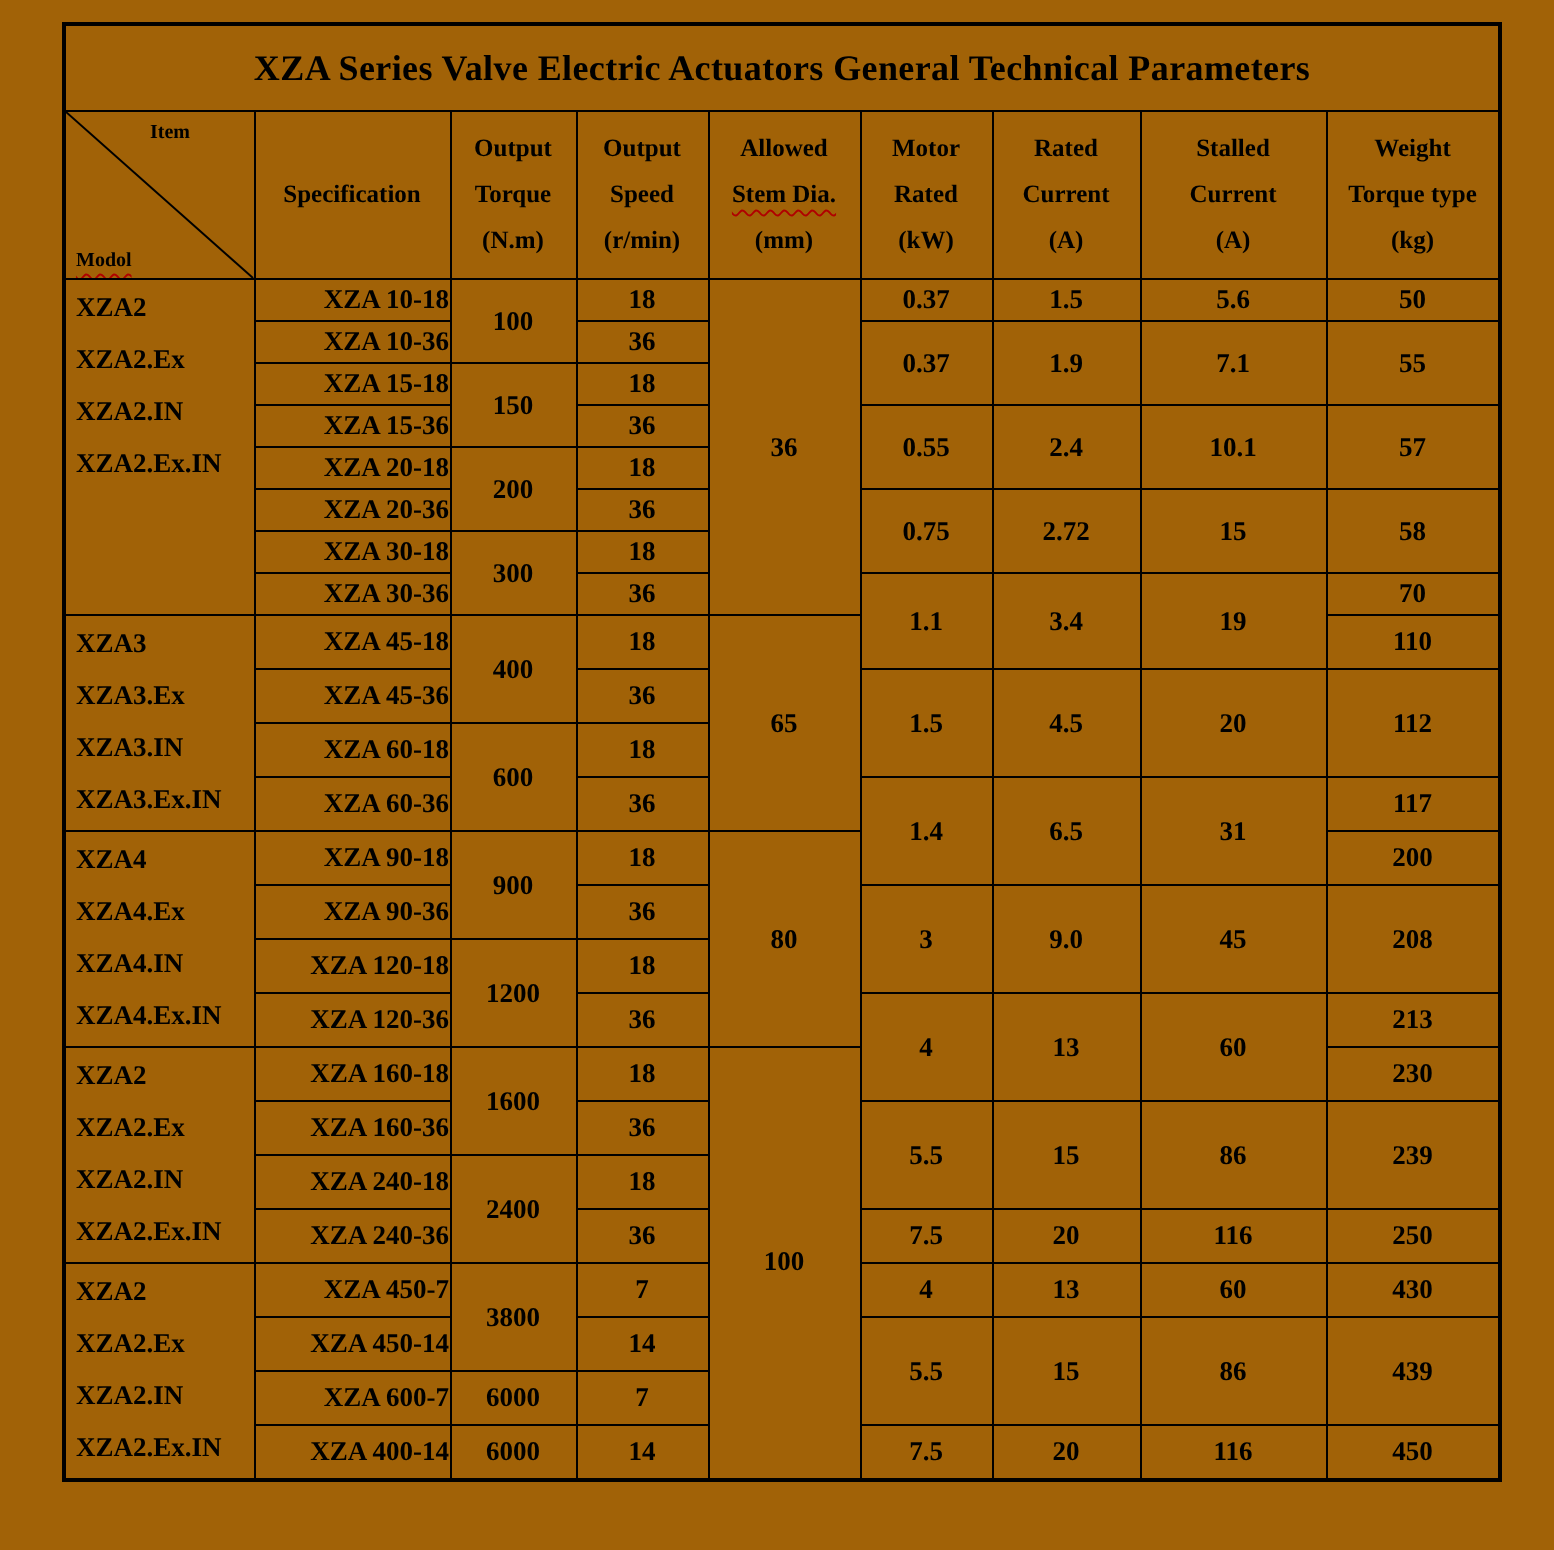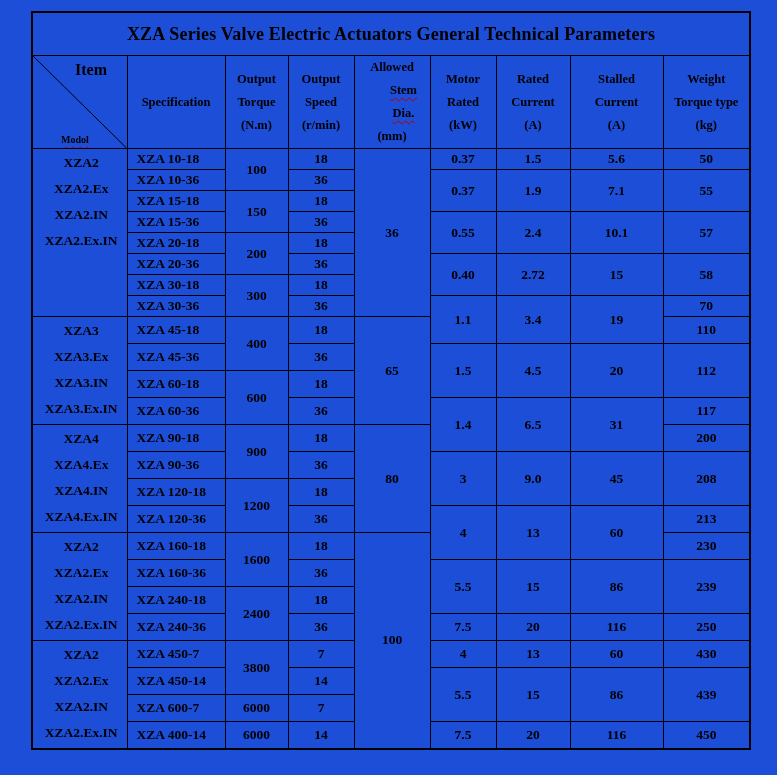--- a/index.html
+++ b/index.html
@@ -1,20 +1,20 @@
 <!DOCTYPE html>
 <html><head>
 <meta charset="utf-8">
 <style>
   html, body { margin: 0; padding: 0; background: #ffffff; }
   .page {
     position: relative;
     width: 777px;
     height: 775px;
-    background: #1d4ed8;
+    background: #a16207;
     color: #000000;
     font-family: "Liberation Serif", "DejaVu Serif", serif;
     overflow: hidden;
     text-decoration: underline;
   }
   table.params {
     position: absolute;
     left: 31px;
     top: 11px;
     width: 719px;
@@ -50,55 +50,54 @@
   .corner svg {
     position: absolute;
     left: 0; top: 0;
     width: 100%; height: 100%;
     display: block;
   }
   .corner-item {
     position: absolute;
     top: 5px;
     left: 42px;
-    font-size: 16px;
+    font-size: 10px;
   }
   .corner-model {
     position: absolute;
     bottom: 3px;
     left: 5px;
     font-size: 10px;
   }
   .wavy {
     text-decoration-line: underline;
     text-decoration-style: wavy;
     text-decoration-color: #b00000;
     text-decoration-thickness: 1px;
     text-underline-offset: 3px;
-    margin-left: 23px;
   }
   
   tbody tr { height: 27px; }
   tbody tr:nth-child(-n+8) { height: 21px; }
   tbody td {
     font-size: 13.5px;
     text-align: center;
     vertical-align: middle;
     line-height: 1.15;
   }
   tbody td.col-model {
-    text-align: center;
+    text-align: left;
     vertical-align: top;
     padding: 1px 2px 0 5px;
     font-size: 13.5px;
     margin-top: 34px;
   }
   tbody td.col-model div { line-height: 26px; white-space: nowrap; }
   tbody td.col-spec {
-    text-align: left;
+    text-align: right;
     padding-left: 9px;
     white-space: nowrap;
   }
 </style>
 </head>
 <body>
 
 <div class="page">
   <table class="params">
     <colgroup>
@@ -205,21 +204,21 @@
           <td rowspan="2" class="col-weight">57</td>
         </tr>
         <tr>
           <td class="col-spec">XZA 20-18</td>
           <td rowspan="2" class="col-torque">200</td>
           <td class="col-speed">18</td>
         </tr>
         <tr>
           <td class="col-spec">XZA 20-36</td>
           <td class="col-speed">36</td>
-          <td rowspan="2" class="col-power">0.40</td>
+          <td rowspan="2" class="col-power">0.75</td>
           <td rowspan="2" class="col-rated">2.72</td>
           <td rowspan="2" class="col-stalled">15</td>
           <td rowspan="2" class="col-weight">58</td>
         </tr>
         <tr>
           <td class="col-spec">XZA 30-18</td>
           <td rowspan="2" class="col-torque">300</td>
           <td class="col-speed">18</td>
         </tr>
         <tr>

